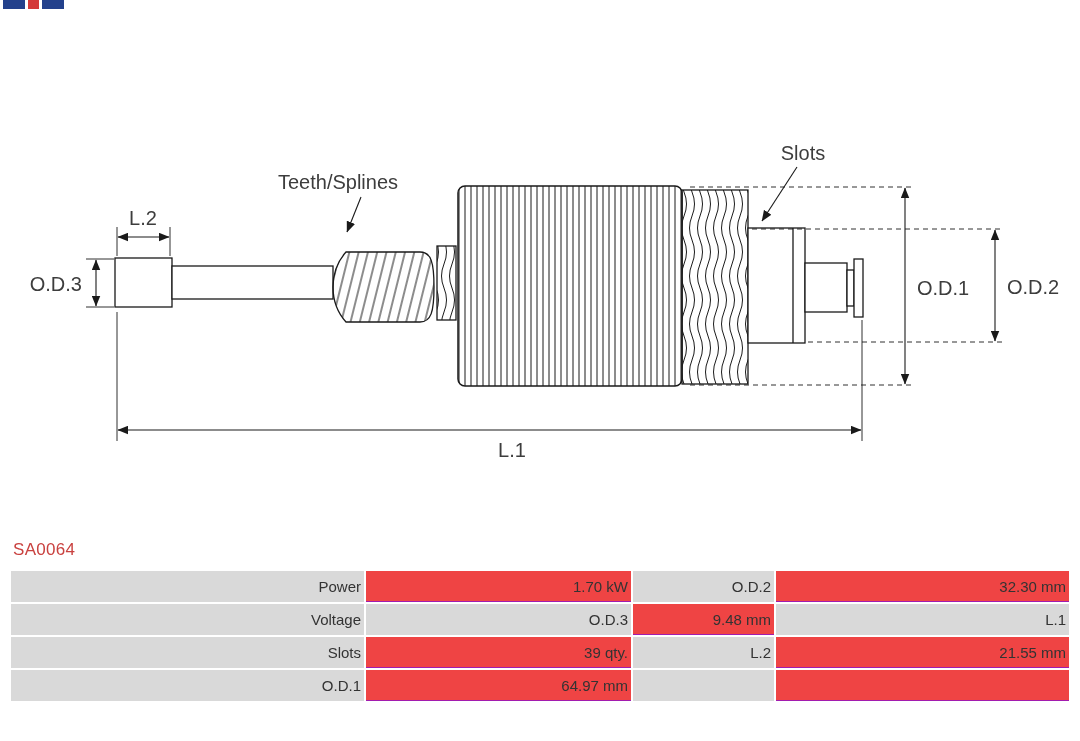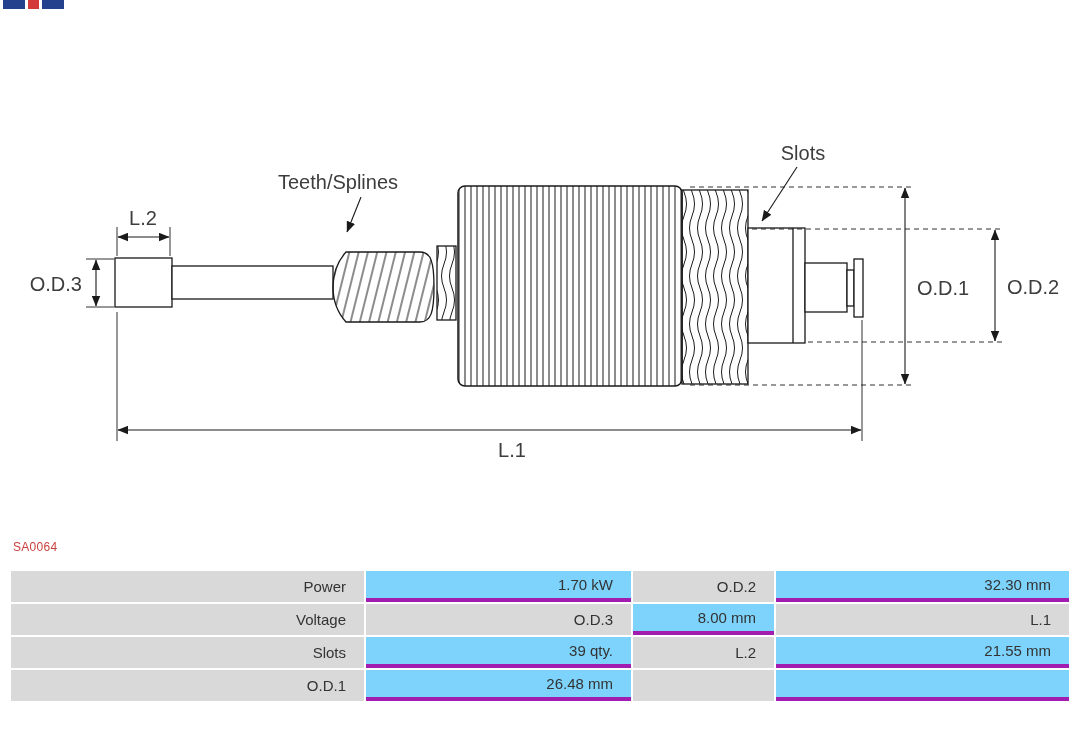--- a/index.html
+++ b/index.html
@@ -14,37 +14,37 @@
   .logo-frag {
     position: absolute; top: 0; left: 3px;
     height: 9px; overflow: hidden;
     display: flex; gap: 3px; align-items: flex-start;
   }
   .logo-frag .b { width: 22px; height: 14px; background: #23418c; border-radius: 0 0 2px 2px; }
   .logo-frag .r { width: 11px; height: 14px; background: #d43a3a; border-radius: 0 0 2px 2px; }
   #diagram { position: absolute; top: 0; left: 0; }
   .part-number {
     position: absolute; left: 13px; top: 540px;
-    font-size: 12px; font-weight: 400;
+    font-size: 17px; font-weight: 400;
     color: #c9413f; letter-spacing: 0.3px;
   }
   .spec-table {
     position: absolute; left: 11px; top: 571px; width: 1058px;
     display: grid;
     grid-template-columns: 353px 265px 141px 293px;
     grid-auto-rows: 31px;
     gap: 2px;
     font-size: 15px; color: #333333;
   }
   .cell {
     display: flex; align-items: center; justify-content: flex-end;
-    padding-right: 18px; white-space: nowrap;
+    padding-right: 3px; white-space: nowrap;
   }
   .cell.label { background: #d9d9d9; }
-  .cell.value { background: #7dd3fc; border-bottom: 4px solid #a21caf; }
+  .cell.value { background: #ef4444; border-bottom: 1px solid #a21caf; }
   svg text { font-family: "Liberation Sans", sans-serif; fill: #3d3d3d; font-size: 20px; }
 </style>
 </head>
 <body>
 
 <div class="logo-frag">
   <span class="b"></span>
   <span class="r"></span>
   <span class="b"></span>
 </div>
@@ -115,26 +115,26 @@
 
 <div class="spec-table">
 
   <div class="cell label">Power</div>
   <div class="cell value">1.70 kW</div>
   <div class="cell label">O.D.2</div>
   <div class="cell value">32.30 mm</div>
 
   <div class="cell label">Voltage</div>
   <div class="cell label">O.D.3</div>
-  <div class="cell value">8.00 mm</div>
+  <div class="cell value">9.48 mm</div>
 
   <div class="cell label">L.1</div>
 
   <div class="cell label">Slots</div>
   <div class="cell value">39 qty.</div>
   <div class="cell label">L.2</div>
   <div class="cell value">21.55 mm</div>
 
   <div class="cell label">O.D.1</div>
-  <div class="cell value">26.48 mm</div>
+  <div class="cell value">64.97 mm</div>
   <div class="cell label"></div>
   <div class="cell value"></div>
 </div>
 
 </body></html>

